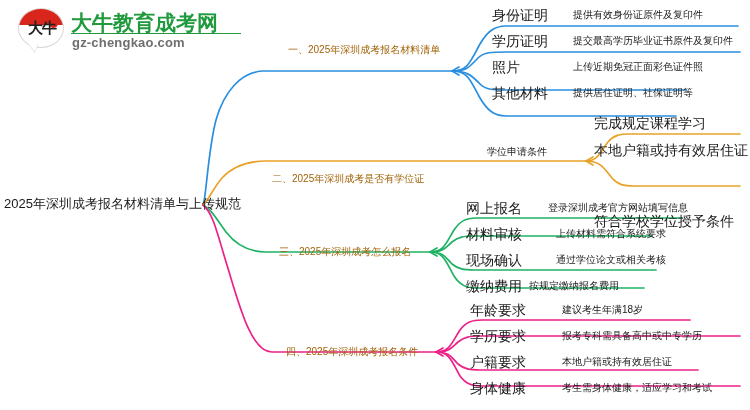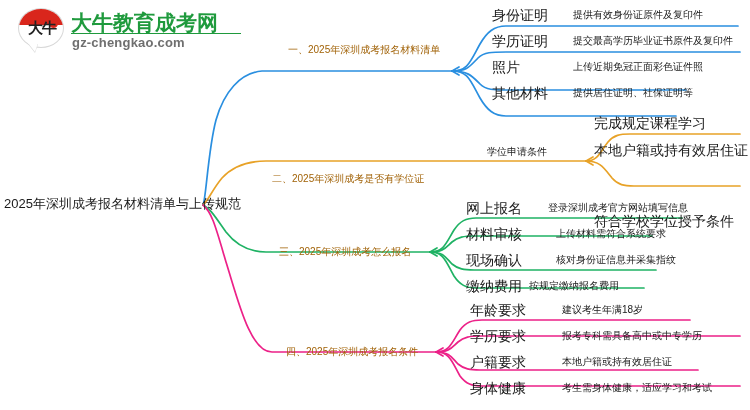--- a/index.html
+++ b/index.html
@@ -225,21 +225,21 @@
 <div class="node leaf-key" style="left:594px; top:116px;">完成规定课程学习</div>
 <div class="node leaf-key" style="left:594px; top:143px;">本地户籍或持有效居住证</div>
 <div class="node leaf-key" style="left:594px; top:174px;margin-top:40px;">符合学校学位授予条件</div>
 
 <div class="node branch-label" style="left:279px; top:245px;">三、2025年深圳成考怎么报名</div>
 <div class="node leaf-key" style="left:466px; top:201px;">网上报名</div>
 <div class="node leaf-val" style="left:548px; top:201px;">登录深圳成考官方网站填写信息</div>
 <div class="node leaf-key" style="left:466px; top:227px;">材料审核</div>
 <div class="node leaf-val" style="left:556px; top:227px;">上传材料需符合系统要求</div>
 <div class="node leaf-key" style="left:466px; top:253px;">现场确认</div>
-<div class="node leaf-val" style="left:556px; top:253px;">核对身份证信息并采集指纹</div>
+<div class="node leaf-val" style="left:556px; top:253px;">通过学位论文或相关考核</div>
 <div class="node leaf-key" style="left:466px; top:279px;">缴纳费用</div>
 <div class="node leaf-val" style="left:529px; top:279px;">按规定缴纳报名费用</div>
 
 <div class="node branch-label" style="left:286px; top:345px;">四、2025年深圳成考报名条件</div>
 <div class="node leaf-key" style="left:470px; top:303px;">年龄要求</div>
 <div class="node leaf-val" style="left:562px; top:303px;">建议考生年满18岁</div>
 <div class="node leaf-key" style="left:470px; top:329px;">学历要求</div>
 <div class="node leaf-val" style="left:562px; top:329px;">报考专科需具备高中或中专学历</div>
 <div class="node leaf-key" style="left:470px; top:355px;">户籍要求</div>
 <div class="node leaf-val" style="left:562px; top:355px;">本地户籍或持有效居住证</div>

